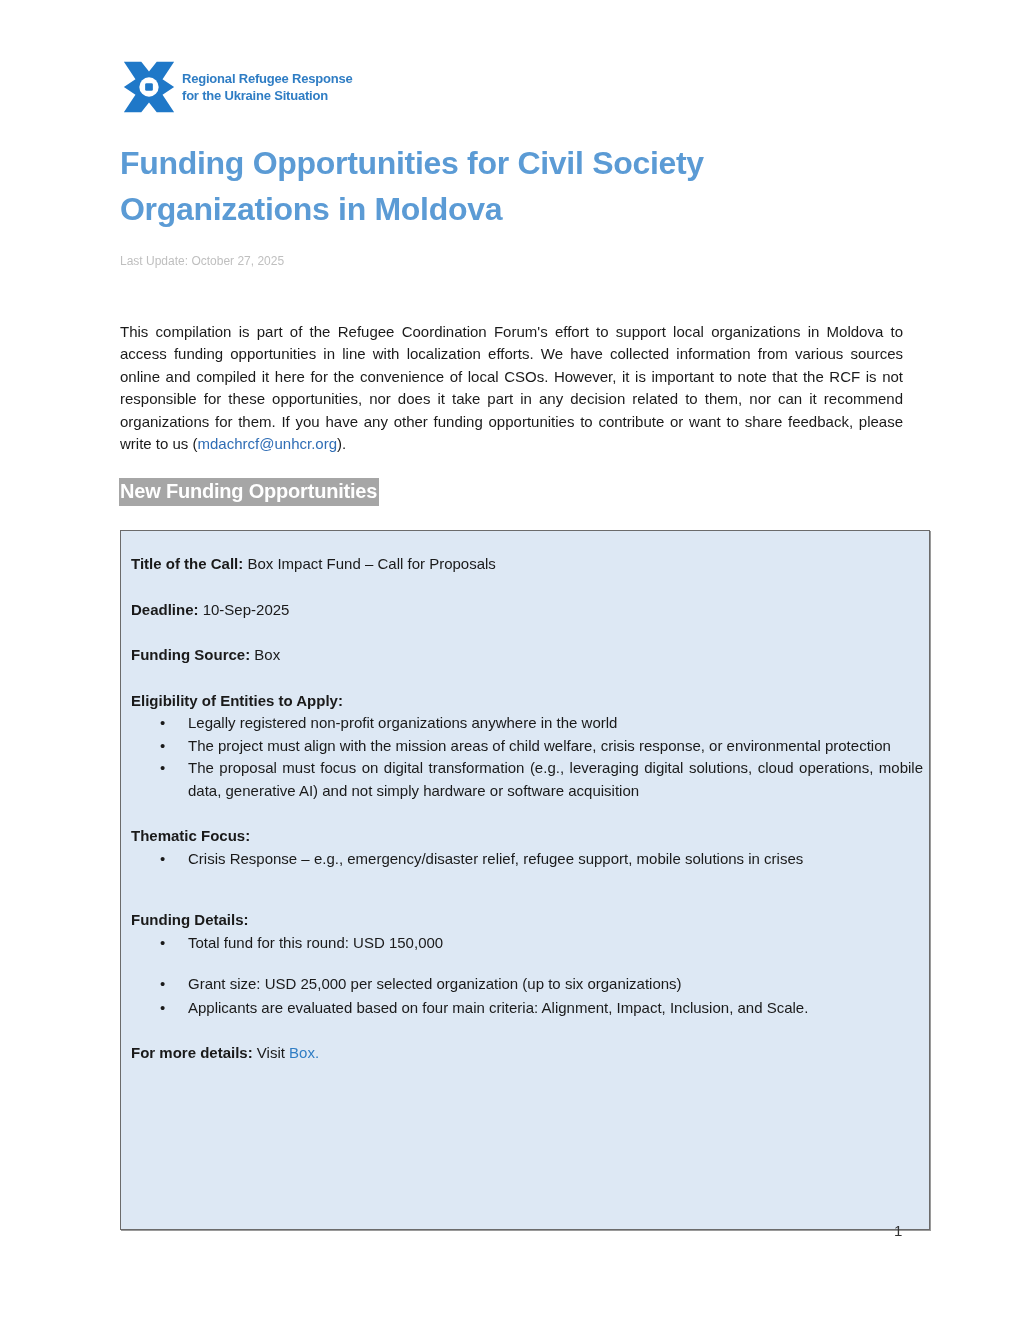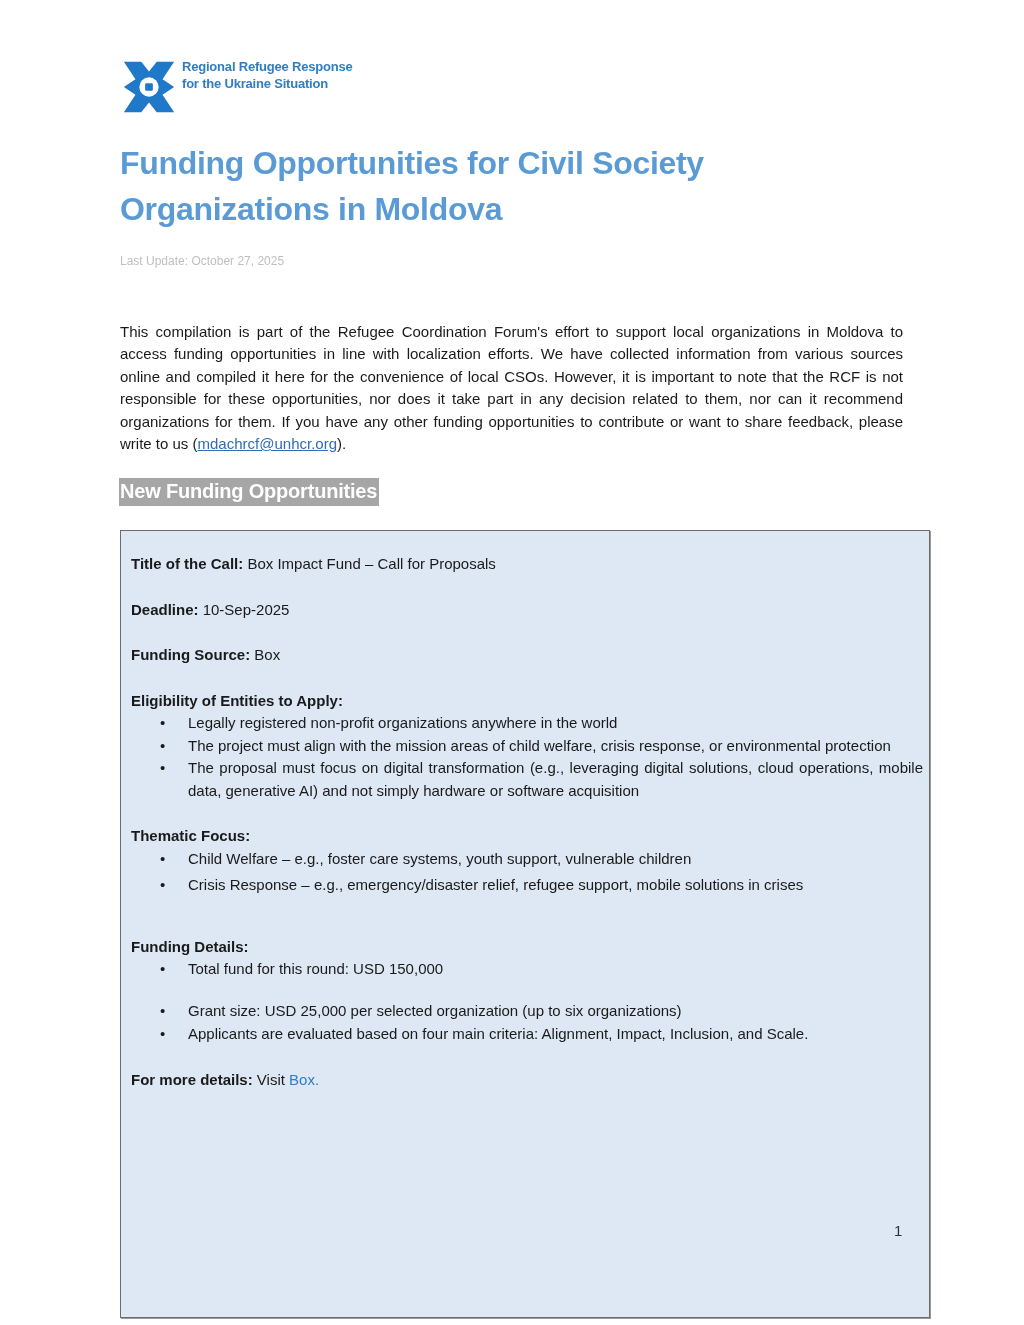--- a/index.html
+++ b/index.html
@@ -1,29 +1,29 @@
 <!DOCTYPE html>
 <html><head>
 <meta charset="utf-8">
 <style>
   html, body { margin: 0; padding: 0; background: #ffffff; }
   body { width: 1024px; height: 1325px; position: relative; overflow: hidden;
          font-family: "Liberation Sans", sans-serif; color: #1a1a1a; }
-  .logo { position: absolute; left: 120px; top: 58px; display: flex; align-items: flex-start; }
+  .logo { position: absolute; left: 120px; top: 58px; display: flex; align-items: center; }
   .logo svg { width: 58px; height: 58px; }
   .logo-text { margin-left: 4px; color: #2f7dc4; font-size: 13px; font-weight: bold; line-height: 17px; letter-spacing: -0.2px; }
   .title { position: absolute; left: 120px; top: 140px; width: 700px; color: #5b9bd5;
            font-size: 32px; font-weight: bold; line-height: 46px; letter-spacing: -0.3px; margin: 0; }
   .last-update { position: absolute; left: 120px; top: 254px; color: #bfbfbf; font-size: 12px; }
   .intro { position: absolute; left: 120px; top: 321px; width: 783px; font-size: 15px; line-height: 22.4px;
            text-align: justify; margin: 0; color: #1a1a1a; }
-  .intro a { color: #2f6db5; text-decoration: underline; }
+  .intro a { color: #2f6db5; }
   .section-heading { position: absolute; left: 119px; top: 478px; background: #a6a6a6; color: #ffffff;
                      font-size: 20px; font-weight: bold; padding: 2px 2px 3px 1px; letter-spacing: -0.2px; text-align: right; }
-  .card { position: absolute; left: 120px; top: 530px; width: 810px; height: 788px; background: #dde8f4;
+  .card { position: absolute; left: 120px; top: 530px; width: 810px; height: 700px; background: #dde8f4;
           border: 1px solid #6b6b6b; box-shadow: 1px 1px 0 #9a9a9a; box-sizing: border-box; }
   .card-inner { position: absolute; left: 10px; top: 22px; width: 792px; font-size: 15px; line-height: 22.5px; }
   .field { margin: 0; }
   .field b, .sub-heading { font-weight: bold; }
   .gap { height: 23px; }
   ul { margin: 0; padding: 0 0 0 57px; list-style: none; }
   li { position: relative; text-align: justify; }
   li::before { content: "\2022"; position: absolute; left: -28px; top: 0; font-size: 15px; }
   .link-blue { color: #2f7dc4; }
   .page-number { position: absolute; left: 894px; top: 1222px; font-size: 15px; color: #333; }
@@ -62,21 +62,20 @@
     <div class="gap"></div>
     <div class="sub-heading">Eligibility of Entities to Apply:</div>
     <ul>
       <li>Legally registered non-profit organizations anywhere in the world</li>
       <li>The project must align with the mission areas of child welfare, crisis response, or environmental protection</li>
       <li>The proposal must focus on digital transformation (e.g., leveraging digital solutions, cloud operations, mobile data, generative AI) and not simply hardware or software acquisition</li>
     </ul>
     <div class="gap"></div>
     <div class="sub-heading">Thematic Focus:</div>
     <ul>
-      <li style="margin-bottom:4px">Child Welfare – e.g., foster care systems, youth support, vulnerable children</li>
       <li style="margin-bottom:16px">Crisis Response – e.g., emergency/disaster relief, refugee support, mobile solutions in crises</li>
     </ul>
     <div class="gap"></div>
     <div class="sub-heading">Funding Details:</div>
     <ul>
       <li style="margin-bottom:19px">Total fund for this round: USD 150,000</li>
       <li style="margin-bottom:1px">Grant size: USD 25,000 per selected organization (up to six organizations)</li>
       <li>Applicants are evaluated based on four main criteria: Alignment, Impact, Inclusion, and Scale.</li>
     </ul>
     <div class="gap"></div>

